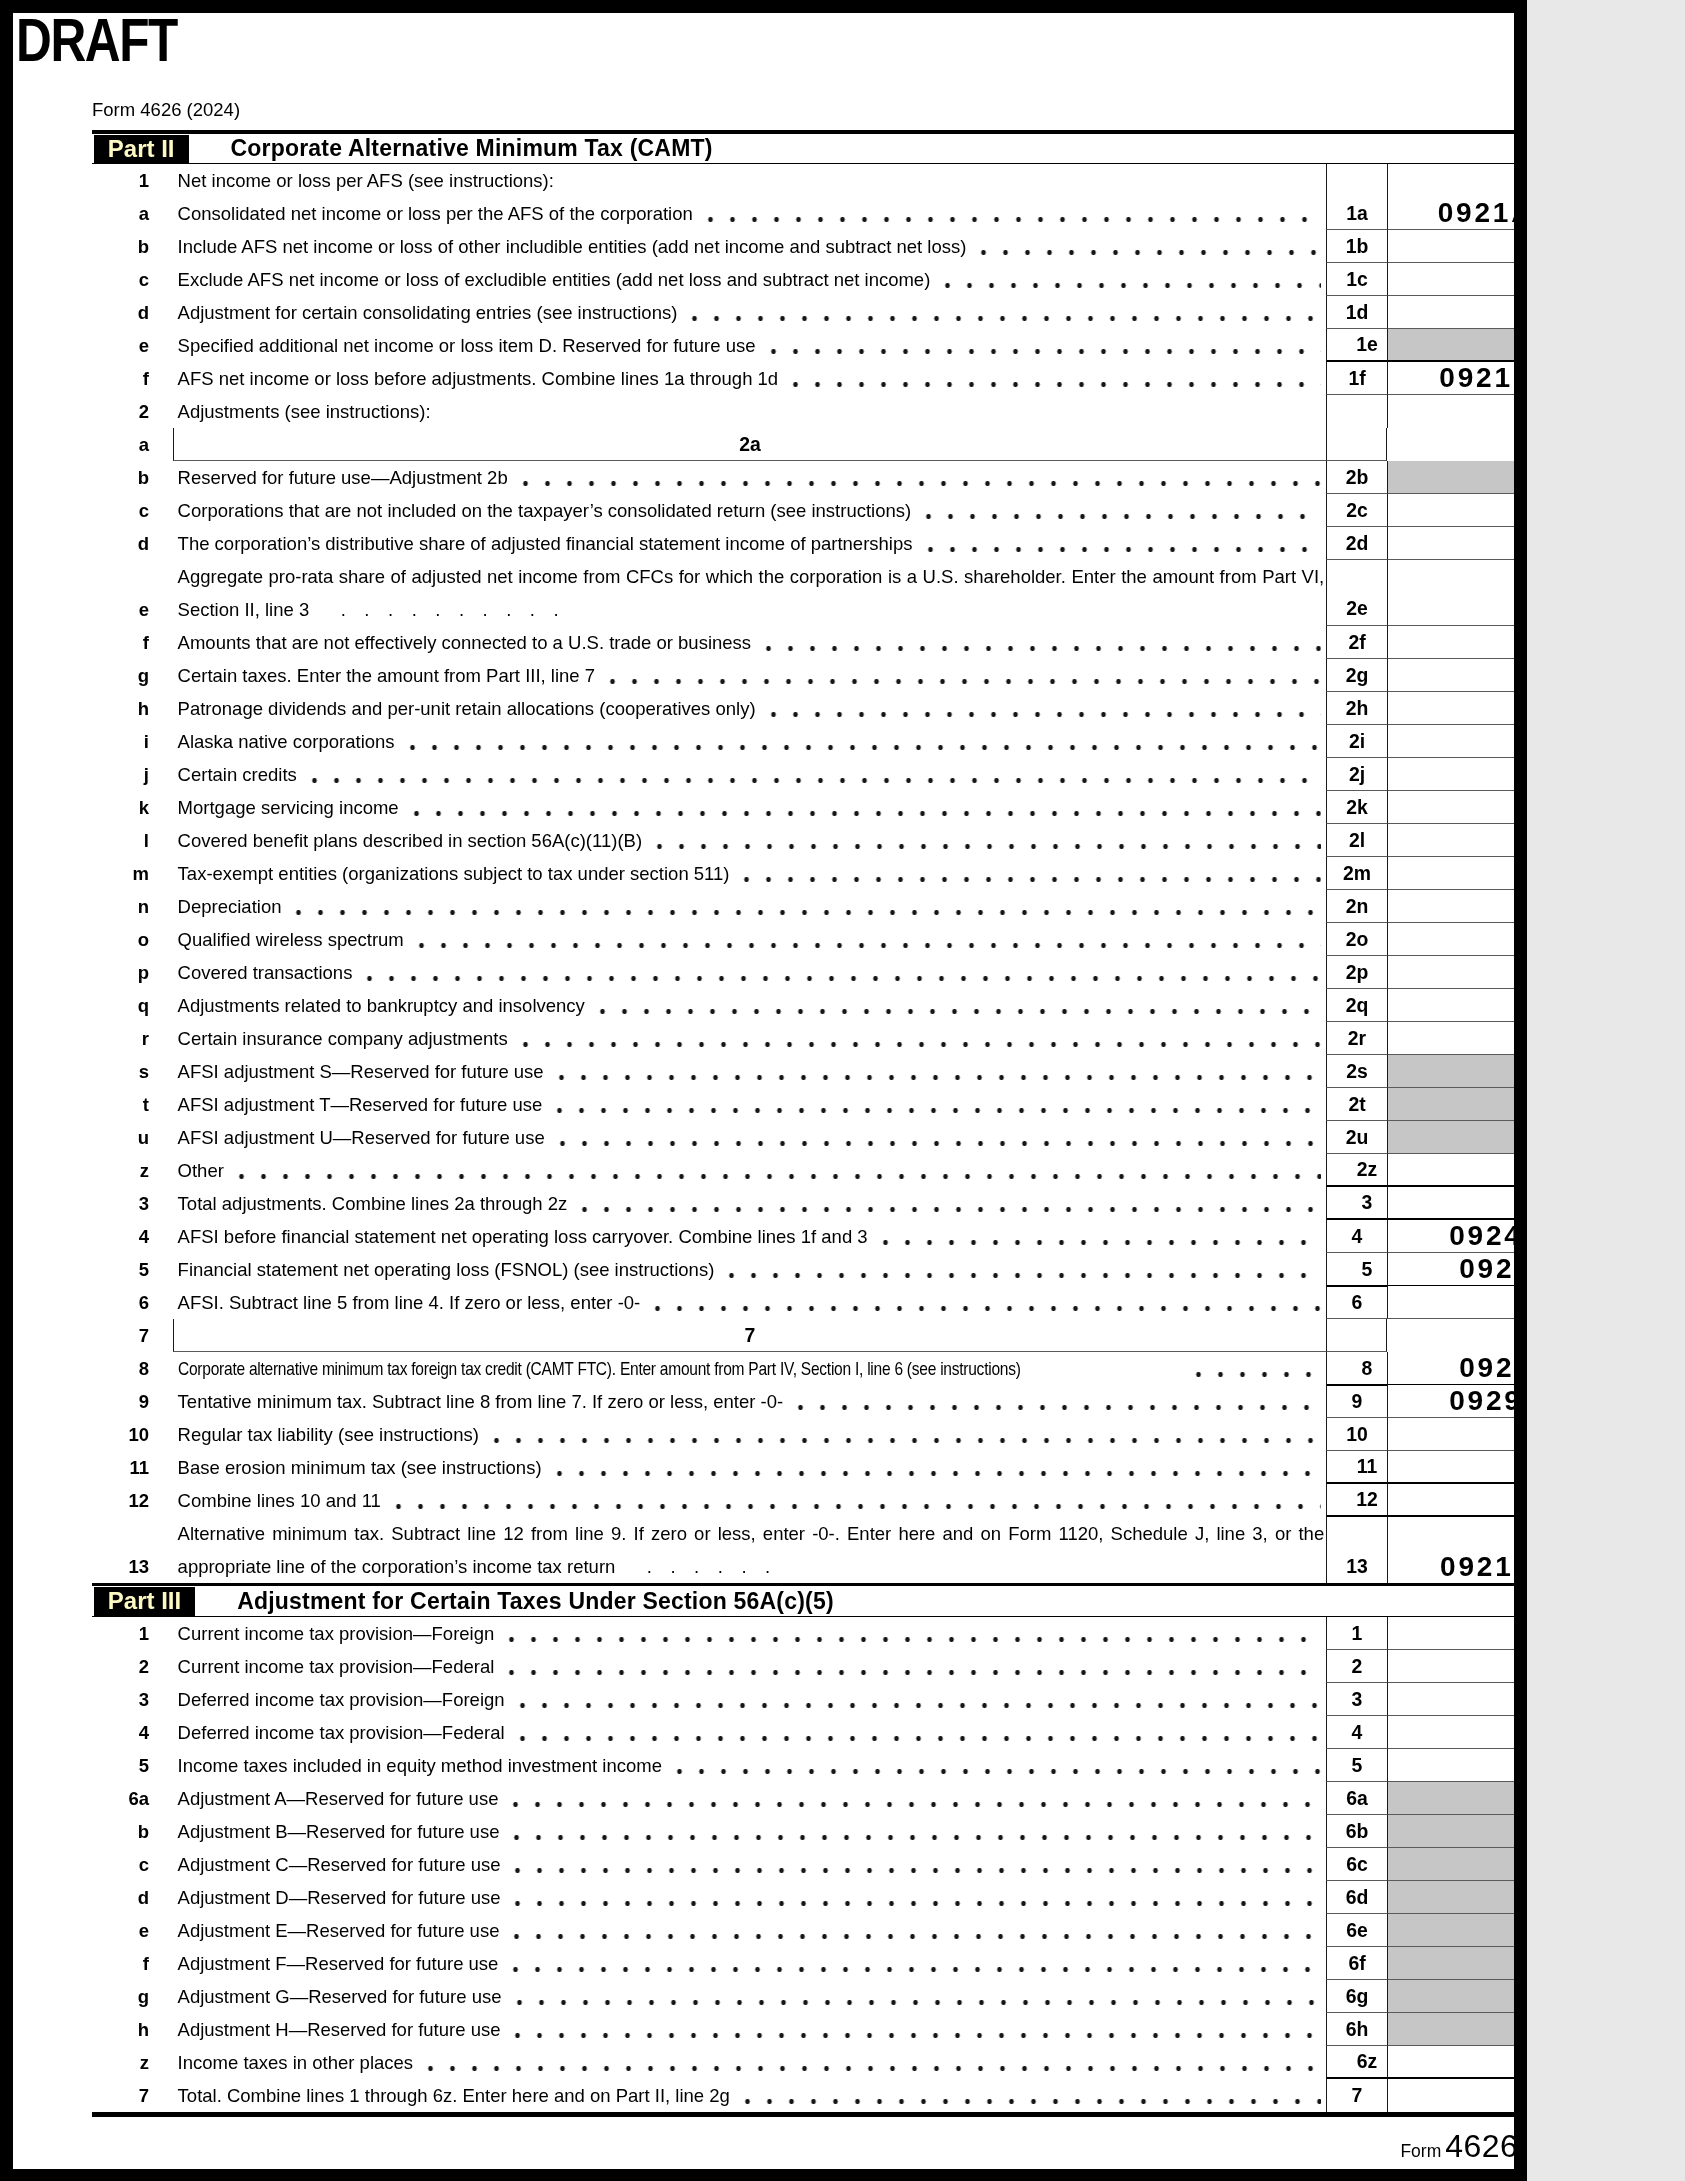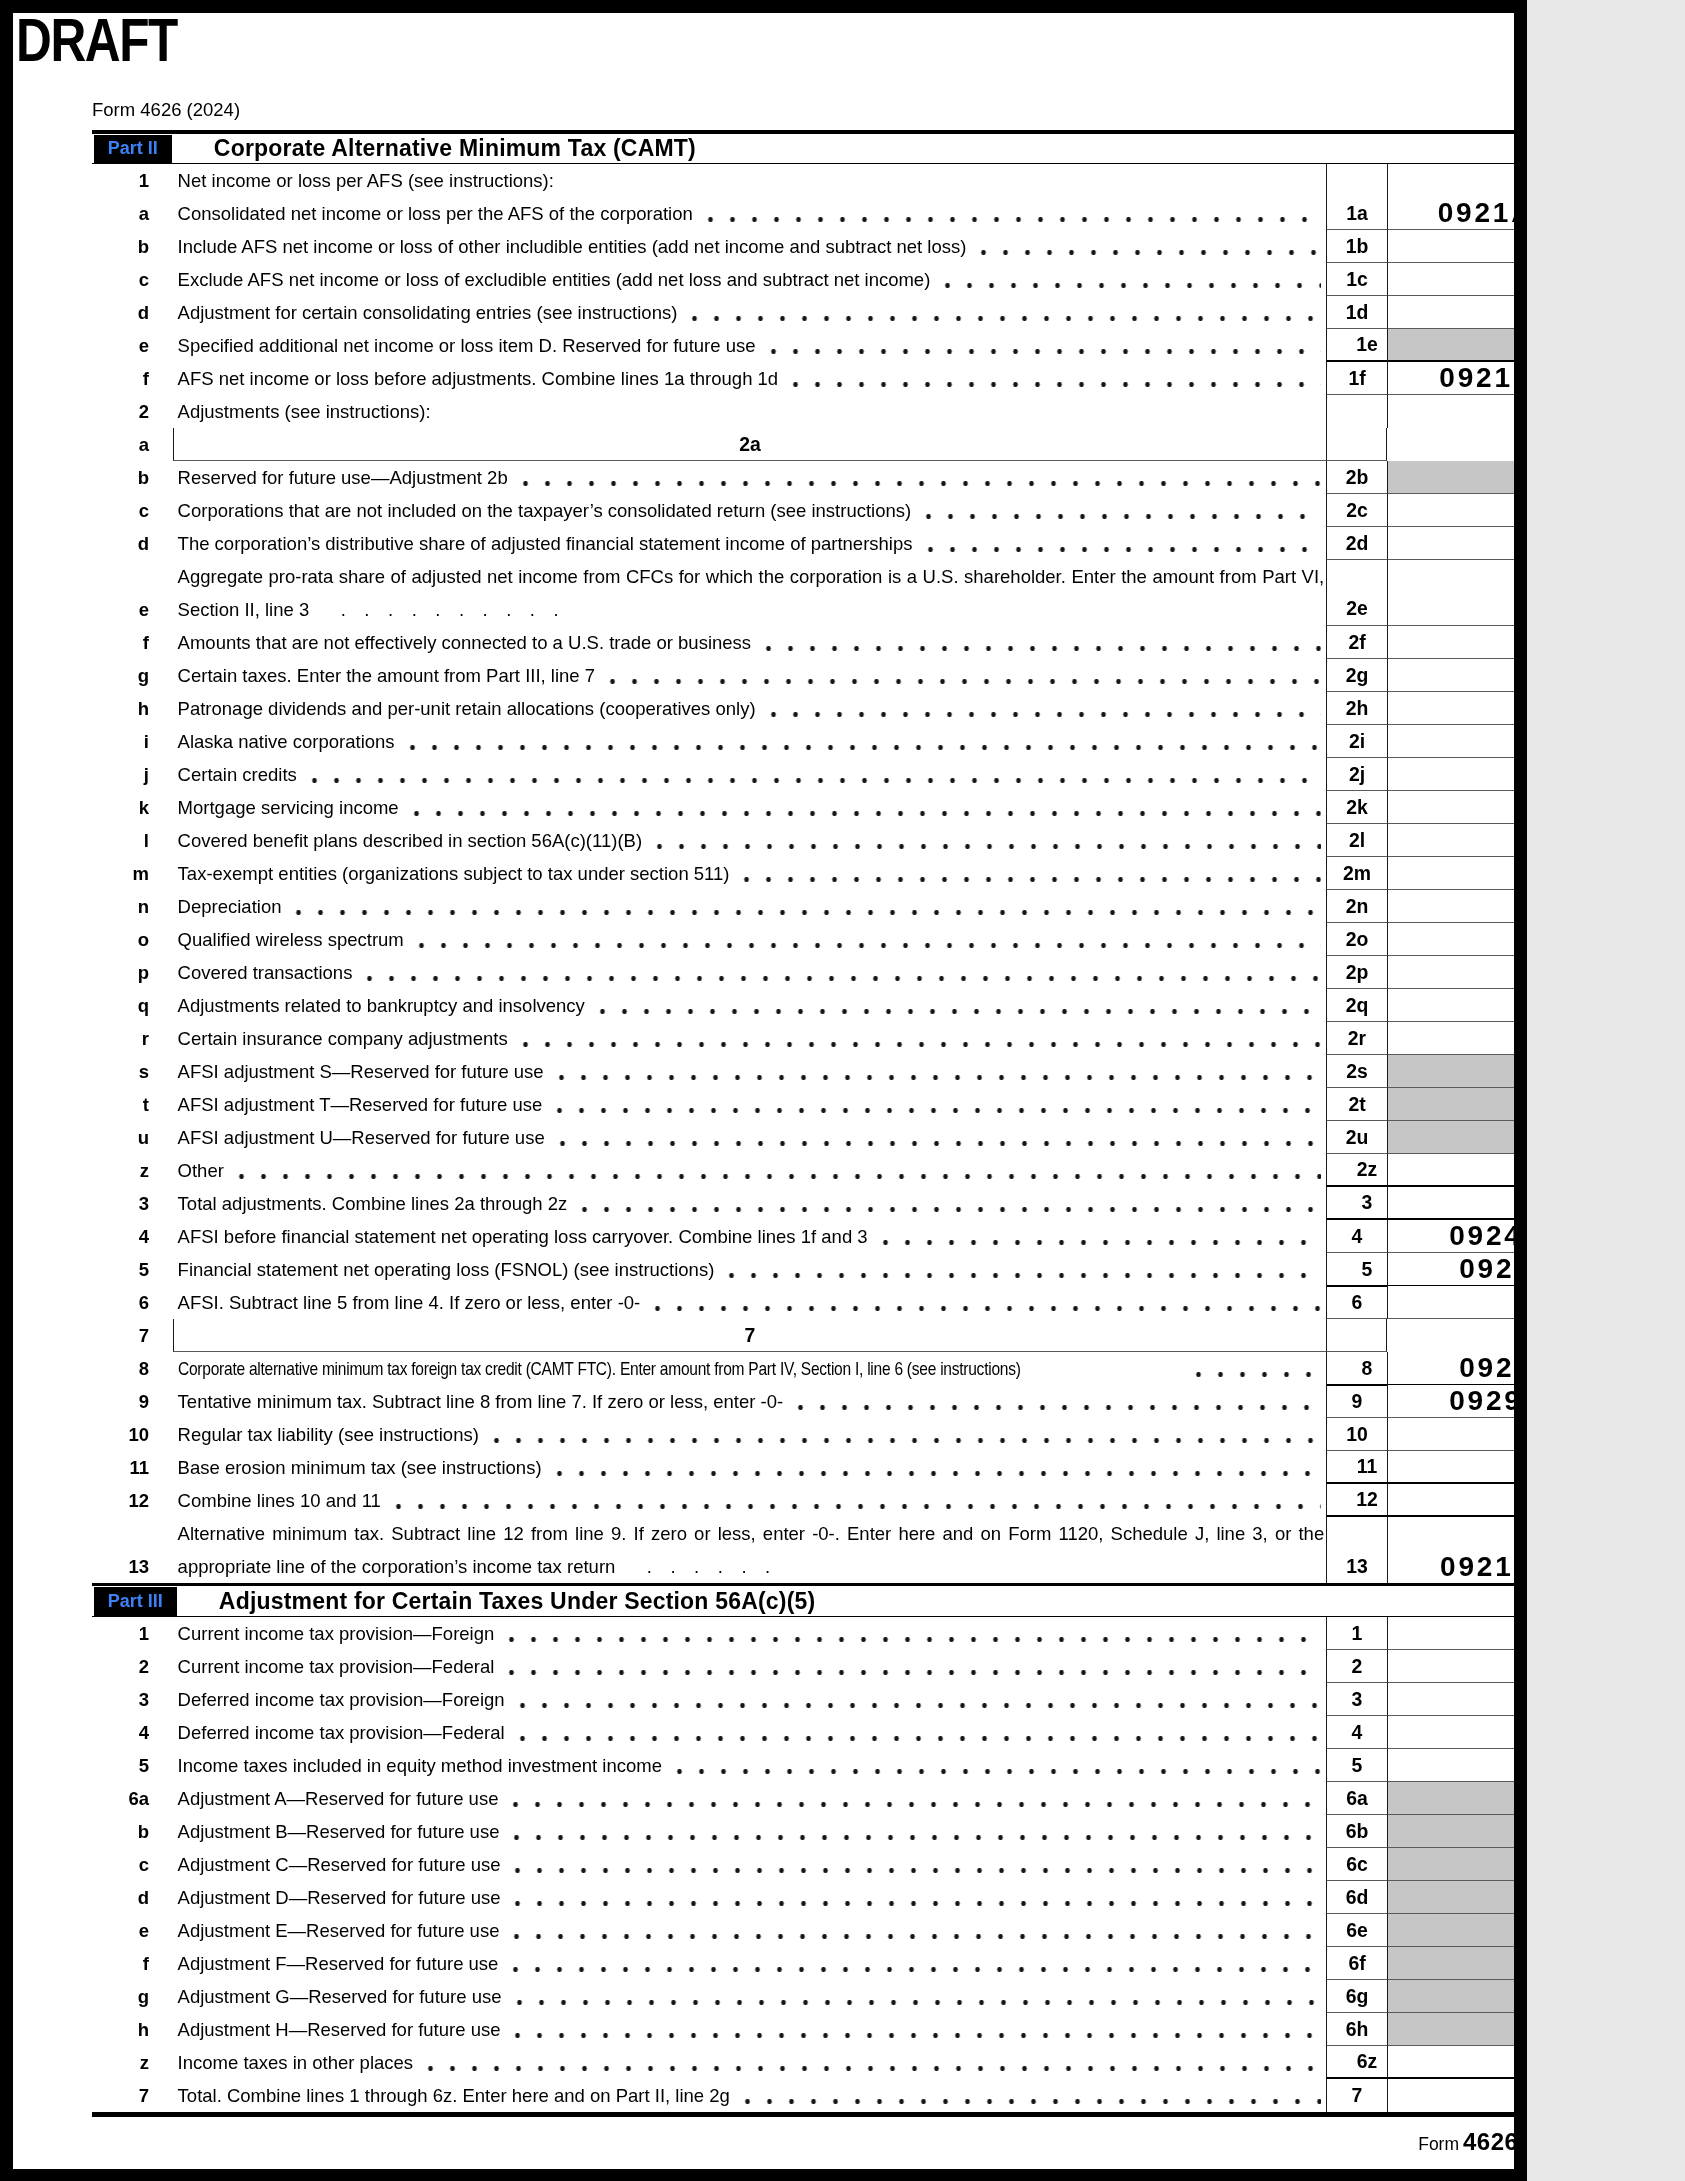--- a/index.html
+++ b/index.html
@@ -10,21 +10,21 @@
          letter-spacing:-1.8px;transform:scaleX(0.8);transform-origin:0 0;white-space:nowrap;}
   .content{position:absolute;left:92px;top:0;width:1493px;}
   .hdrline{position:absolute;top:92px;left:0;width:100%;display:flex;
            justify-content:space-between;align-items:baseline;height:31px;}
   .formid{font-size:18.5px;}
   .pageref{font-size:18.5px;display:flex;align-items:baseline;gap:5.5px;}
   .pagenum{font-size:27px;font-weight:bold;}
   .tablewrap{position:absolute;top:130px;left:0;width:100%;}
   .partbar{box-sizing:border-box;border-top:4.6px solid #000;border-bottom:1.8px solid #000;
            height:34px;display:flex;align-items:stretch;background:#fff;}
-  .partbox{background:#000;color:#3b82f6;font-weight:bold;font-size:18px;display:flex;
+  .partbox{background:#000;color:#fef9c3;font-weight:bold;font-size:24px;display:flex;
            align-items:center;padding:0 14px;margin:0.9px 0 0 1.8px;}
   .parttitle{font-weight:bold;font-size:23px;display:flex;align-items:center;margin-left:42px;
              letter-spacing:0.2px;}
   .row{display:grid;grid-template-columns:81px 1153px 61px 198px;height:33px;box-sizing:border-box;}
   .row.tall{height:66px;}
   .lab{font-weight:bold;font-size:18.5px;display:flex;align-items:center;
        justify-content:flex-end;padding-right:24px;}
   .tall .lab{align-items:flex-end;line-height:33px;}
   .desc{font-size:18.5px;display:flex;align-items:center;overflow:hidden;padding-left:4.6px;}
   .desc .txt{white-space:nowrap;flex:0 0 auto;}
@@ -41,21 +41,21 @@
        border-bottom:0.9px solid #5a5a5a;box-sizing:border-box;
        display:flex;align-items:center;justify-content:center;
        font-weight:bold;font-size:28px;letter-spacing:2.8px;background:#fff;}
   .tall .num,.tall .amt{align-items:flex-end;line-height:33px;}
   .shaded .amt{background:var(--shade,#c6c6c6);}
   .thick .num,.thick .amt{border-bottom:2.8px solid #000;padding-left:20px;}
   .nb .num,.nb .amt{border-bottom:none;}
   .endrule{height:4.6px;background:#000;}
   .footer{position:absolute;top:2128px;right:12px;display:flex;align-items:baseline;gap:4px;}
   .footer .f-pre,.footer .f-suf{font-size:17.5px;}
-  .footer .f-num{font-size:24px;font-weight:bold;letter-spacing:0.5px;}
+  .footer .f-num{font-size:32px;font-weight:normal;letter-spacing:0.5px;}
 </style>
 </head>
 <body>
 
 <div class="page">
   <div class="frame"></div>
   <div class="draft">DRAFT</div>
 
   <div class="content">
 

